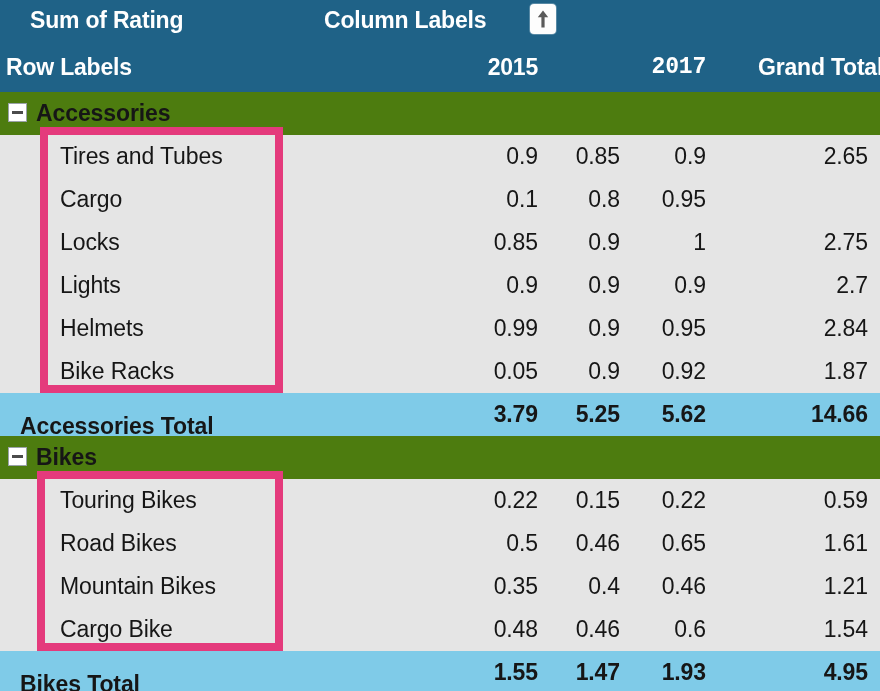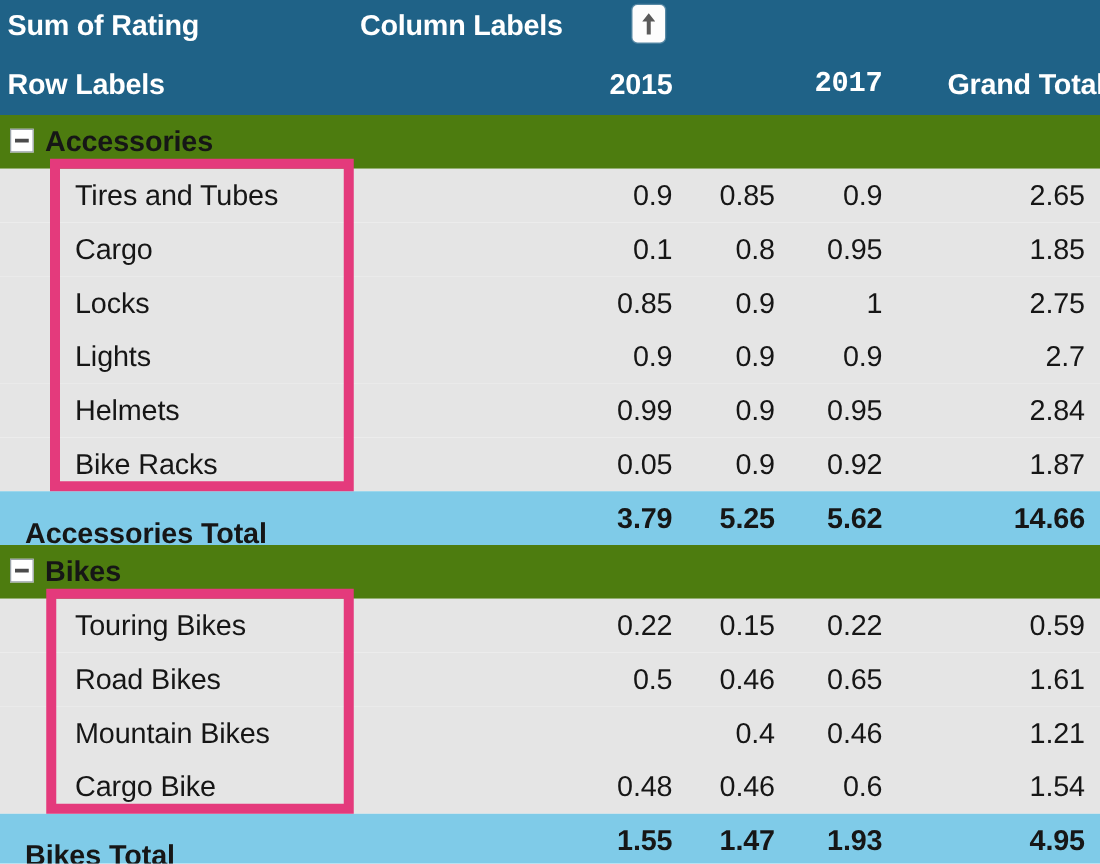--- a/index.html
+++ b/index.html
@@ -24,32 +24,32 @@
     background: #1F6287;
     color: #ffffff;
     width: 880px;
   }
   .hdr-row {
     position: relative;
     height: 44px;
     display: flex;
     align-items: center;
   }
-  .hdr-row.r1 { height: 44px; }
+  .hdr-row.r1 { height: 44px; margin-left: 24px; }
   .hdr-row.r2 { height: 48px; }
 
   .hdr-label {
     font-weight: bold;
     font-size: 23px;
     color: #ffffff;
     white-space: nowrap;
     letter-spacing: -0.2px;
   }
   .sum-of-rating { position: absolute; left: 6px; top: 7px; }
-  .column-labels { position: absolute; left: 288px; top: 7px; }
+  .column-labels { position: absolute; left: 300px; top: 7px; }
   .row-labels    { position: absolute; left: 6px;  top: 10px; }
 
   
   .sort-btn {
     position: absolute;
     width: 26px;
     height: 30px;
     background: #fdfdfd;
     border-radius: 4px;
     box-shadow: 0 0 0 1px rgba(255,255,255,0.25);
@@ -196,21 +196,20 @@
         <span class="num" style="left: 428px; width: 110px;">0.9</span>
         <span class="num" style="left: 510px; width: 110px;">0.85</span>
         <span class="num" style="left: 596px; width: 110px;">0.9</span>
         <span class="num" style="left: 758px; width: 110px;">2.65</span>
       </div>
       <div class="row detail">
         <span class="cell-label">Cargo</span>
         <span class="num" style="left: 428px; width: 110px;">0.1</span>
         <span class="num" style="left: 510px; width: 110px;">0.8</span>
         <span class="num" style="left: 596px; width: 110px;">0.95</span>
-        <span class="num" style="left: 758px; width: 110px;">1.85</span>
       </div>
       <div class="row detail">
         <span class="cell-label">Locks</span>
         <span class="num" style="left: 428px; width: 110px;">0.85</span>
         <span class="num" style="left: 510px; width: 110px;">0.9</span>
         <span class="num" style="left: 596px; width: 110px;">1</span>
         <span class="num" style="left: 758px; width: 110px;">2.75</span>
       </div>
       <div class="row detail">
         <span class="cell-label">Lights</span>
@@ -255,20 +254,21 @@
       </div>
       <div class="row detail">
         <span class="cell-label">Road Bikes</span>
         <span class="num" style="left: 428px; width: 110px;">0.5</span>
         <span class="num" style="left: 510px; width: 110px;">0.46</span>
         <span class="num" style="left: 596px; width: 110px;">0.65</span>
         <span class="num" style="left: 758px; width: 110px;">1.61</span>
       </div>
       <div class="row detail">
         <span class="cell-label">Mountain Bikes</span>
+        <span class="num" style="left: 428px; width: 110px;">0.35</span>
         <span class="num" style="left: 510px; width: 110px;">0.4</span>
         <span class="num" style="left: 596px; width: 110px;">0.46</span>
         <span class="num" style="left: 758px; width: 110px;">1.21</span>
       </div>
       <div class="row detail">
         <span class="cell-label">Cargo Bike</span>
         <span class="num" style="left: 428px; width: 110px;">0.48</span>
         <span class="num" style="left: 510px; width: 110px;">0.46</span>
         <span class="num" style="left: 596px; width: 110px;">0.6</span>
         <span class="num" style="left: 758px; width: 110px;">1.54</span>

